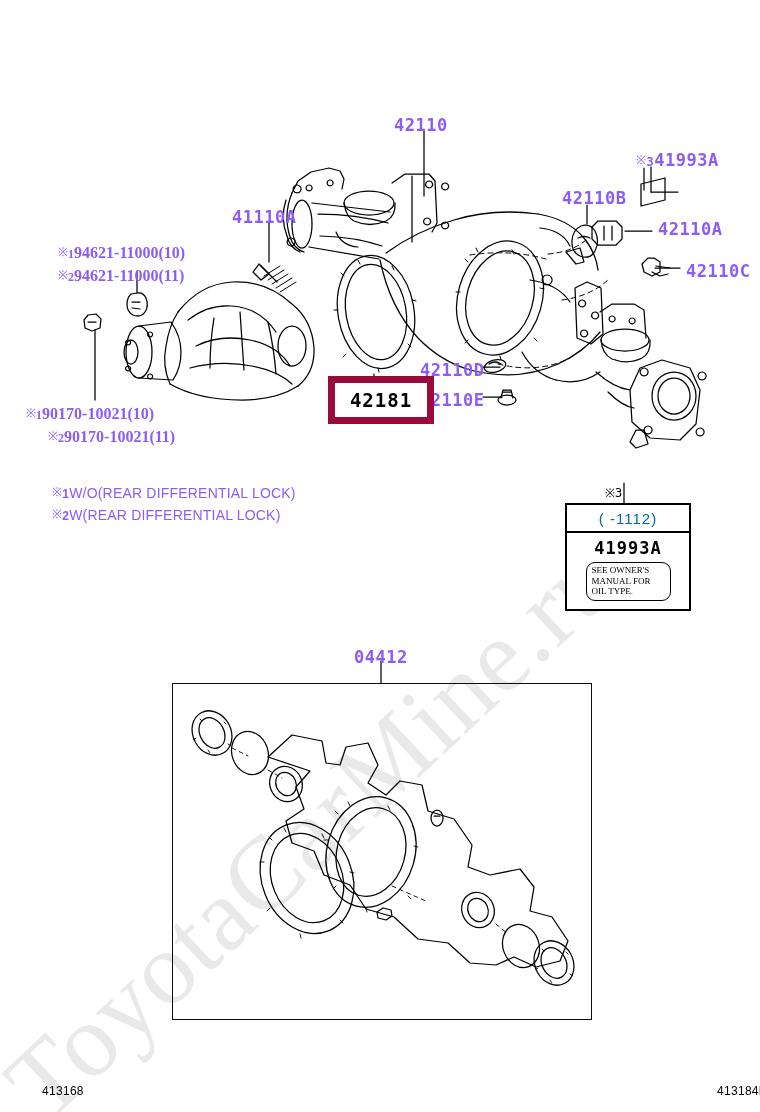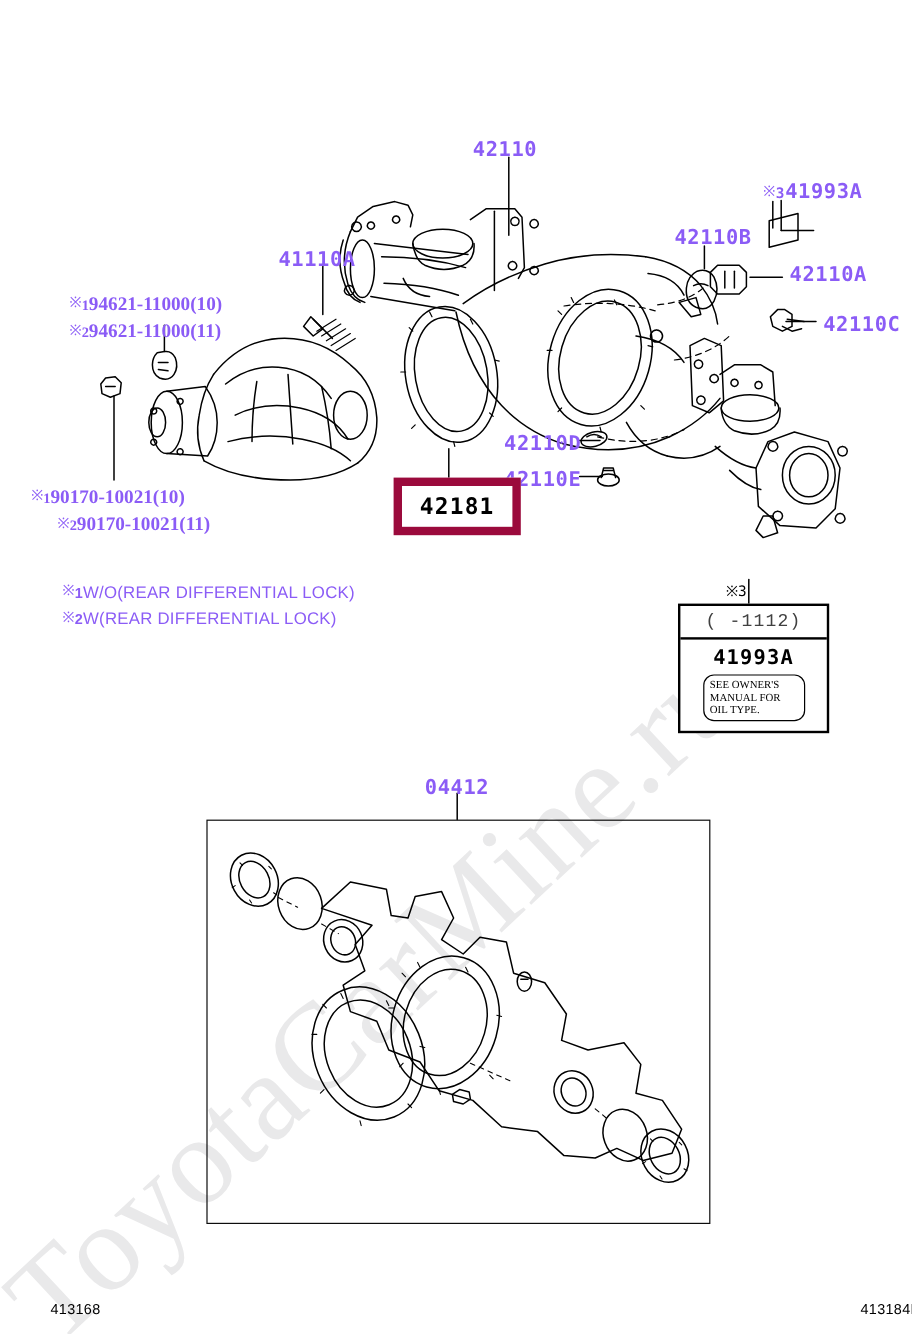--- a/index.html
+++ b/index.html
@@ -61,22 +61,22 @@
   }
 
   
   .detail-panel{
     position:absolute;z-index:25;
     border:2px solid #000;background:#fff;
   }
   .detail-row1{
     height:26px;border-bottom:2px solid #000;
     display:flex;align-items:center;justify-content:center;
-    font-family:Liberation Mono, monospace;
-    font-size:15px;color:#404040;letter-spacing:1px;
+    font-family:Liberation Sans, sans-serif;
+    font-size:15px;color:#0369a1;letter-spacing:1px;
   }
   .detail-pn{
     text-align:center;padding-top:5px;
     font-family:"DejaVu Sans Mono","Liberation Mono",monospace;
     font-weight:bold;font-size:17px;letter-spacing:1px;color:#000;
   }
   .detail-tag{
     margin:4px auto 0 auto;width:74px;
     border:1.5px solid #000;border-radius:9px;
     padding:2px 4px 3px 5px;
@@ -384,21 +384,21 @@
     <span class="mark">※</span><span class="marknum">2</span><span>90170-10021(11)</span>
   </div>
 
   <div class="lbl lbl-note" style="left:52px;top:483px;">
     <span class="mark">※</span><span class="marknum">1</span><span>W/O(REAR DIFFERENTIAL LOCK)</span>
   </div>
   <div class="lbl lbl-note" style="left:52px;top:505px;">
     <span class="mark">※</span><span class="marknum">2</span><span>W(REAR DIFFERENTIAL LOCK)</span>
   </div>
 
-  <div class="hl-box" style="left:328px;top:398px;width:92px;height:34px;">
+  <div class="hl-box" style="left:328px;top:376px;width:92px;height:34px;">
     <span>42181</span>
   </div>
 
   <div class="detail-mark" style="left:605px;top:484px;">
     <span>※</span><span>3</span>
   </div>
   <div class="detail-panel" style="left:565px;top:503px;width:122px;height:104px;">
     <div class="detail-row1">(    -1112)</div>
     <div class="detail-pn">41993A</div>
     <div class="detail-tag">

